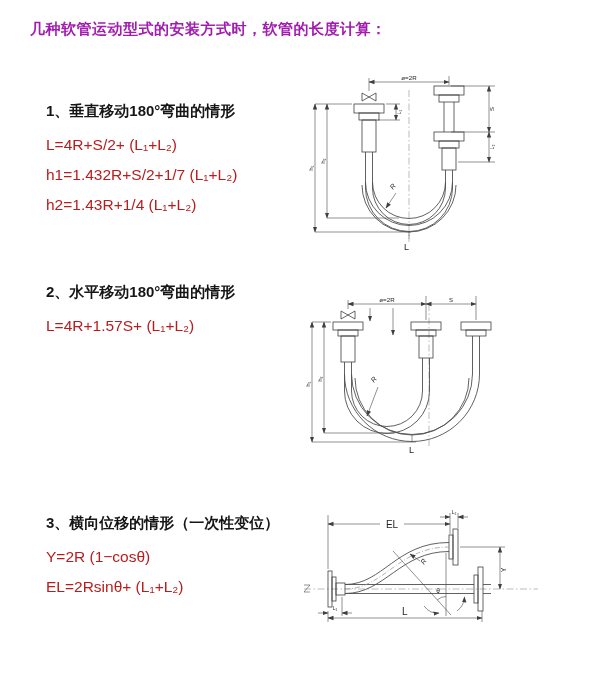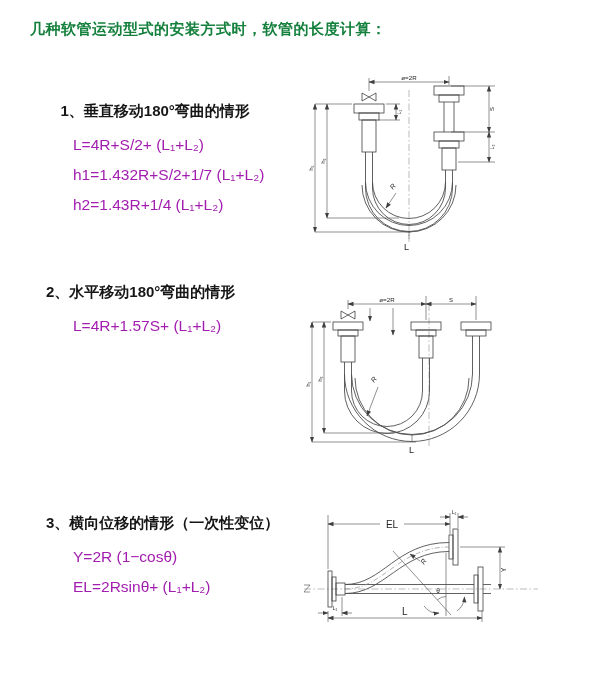--- a/index.html
+++ b/index.html
@@ -1,22 +1,22 @@
 <!DOCTYPE html>
 <html><head>
 <meta charset="utf-8">
 <style>
   html,body{margin:0;padding:0;background:#fff;}
   .page{position:relative;width:600px;height:675px;background:#ffffff;overflow:hidden;
         font-family:"Liberation Sans","DejaVu Sans",sans-serif;color:#1c1c1c;}
   .title{position:absolute;left:30px;top:20px;font-size:15px;font-weight:bold;
-         letter-spacing:0.5px;color:#15803d;white-space:pre;}
+         letter-spacing:0.5px;color:#a21caf;white-space:pre;}
   .section{position:absolute;left:46px;}
-  .sec-heading{font-size:15px;font-weight:bold;color:#161616;margin-bottom:9px;white-space:pre;text-align:center;}
-  .formula{font-size:15.5px;line-height:30px;margin-left:27px;color:#a21caf;white-space:pre;}
+  .sec-heading{font-size:15px;font-weight:bold;color:#161616;margin-bottom:9px;white-space:pre;}
+  .formula{font-size:15.5px;line-height:30px;color:#b91c1c;white-space:pre;}
   .diag{position:absolute;}
   .dl{stroke:#474747;stroke-width:0.6;fill:none;}
   .ol{stroke:#3f3f3f;stroke-width:0.8;fill:none;}
   .hl{stroke:#4f4f4f;stroke-width:0.9;fill:none;}
   .cl{stroke:#8f8f8f;stroke-width:0.6;fill:none;stroke-dasharray:7 2.5 1.5 2.5;}
   .cd{stroke:#8f8f8f;stroke-width:0.7;fill:none;stroke-dasharray:5 2 1 2;}
   text{fill:#242424;font-family:"Liberation Sans","DejaVu Sans",sans-serif;}
 </style>
 </head>
 <body>

